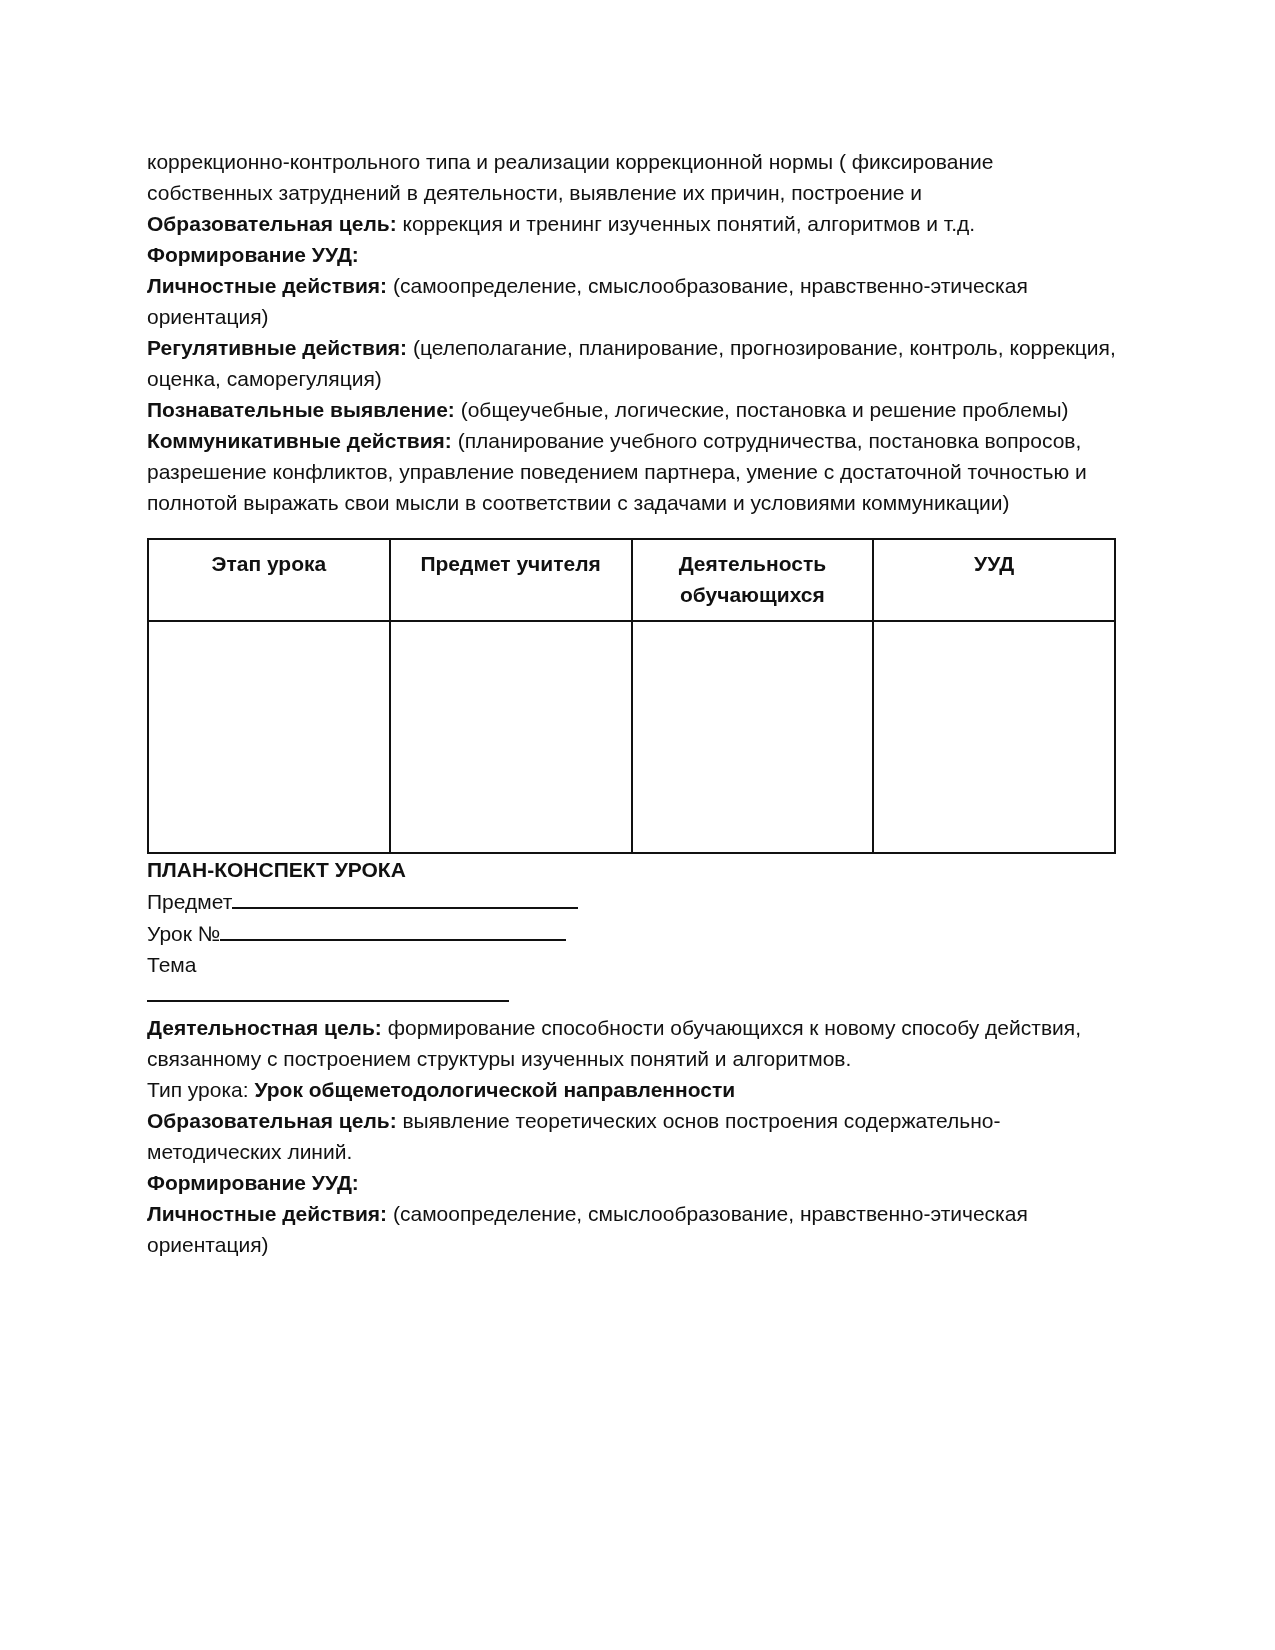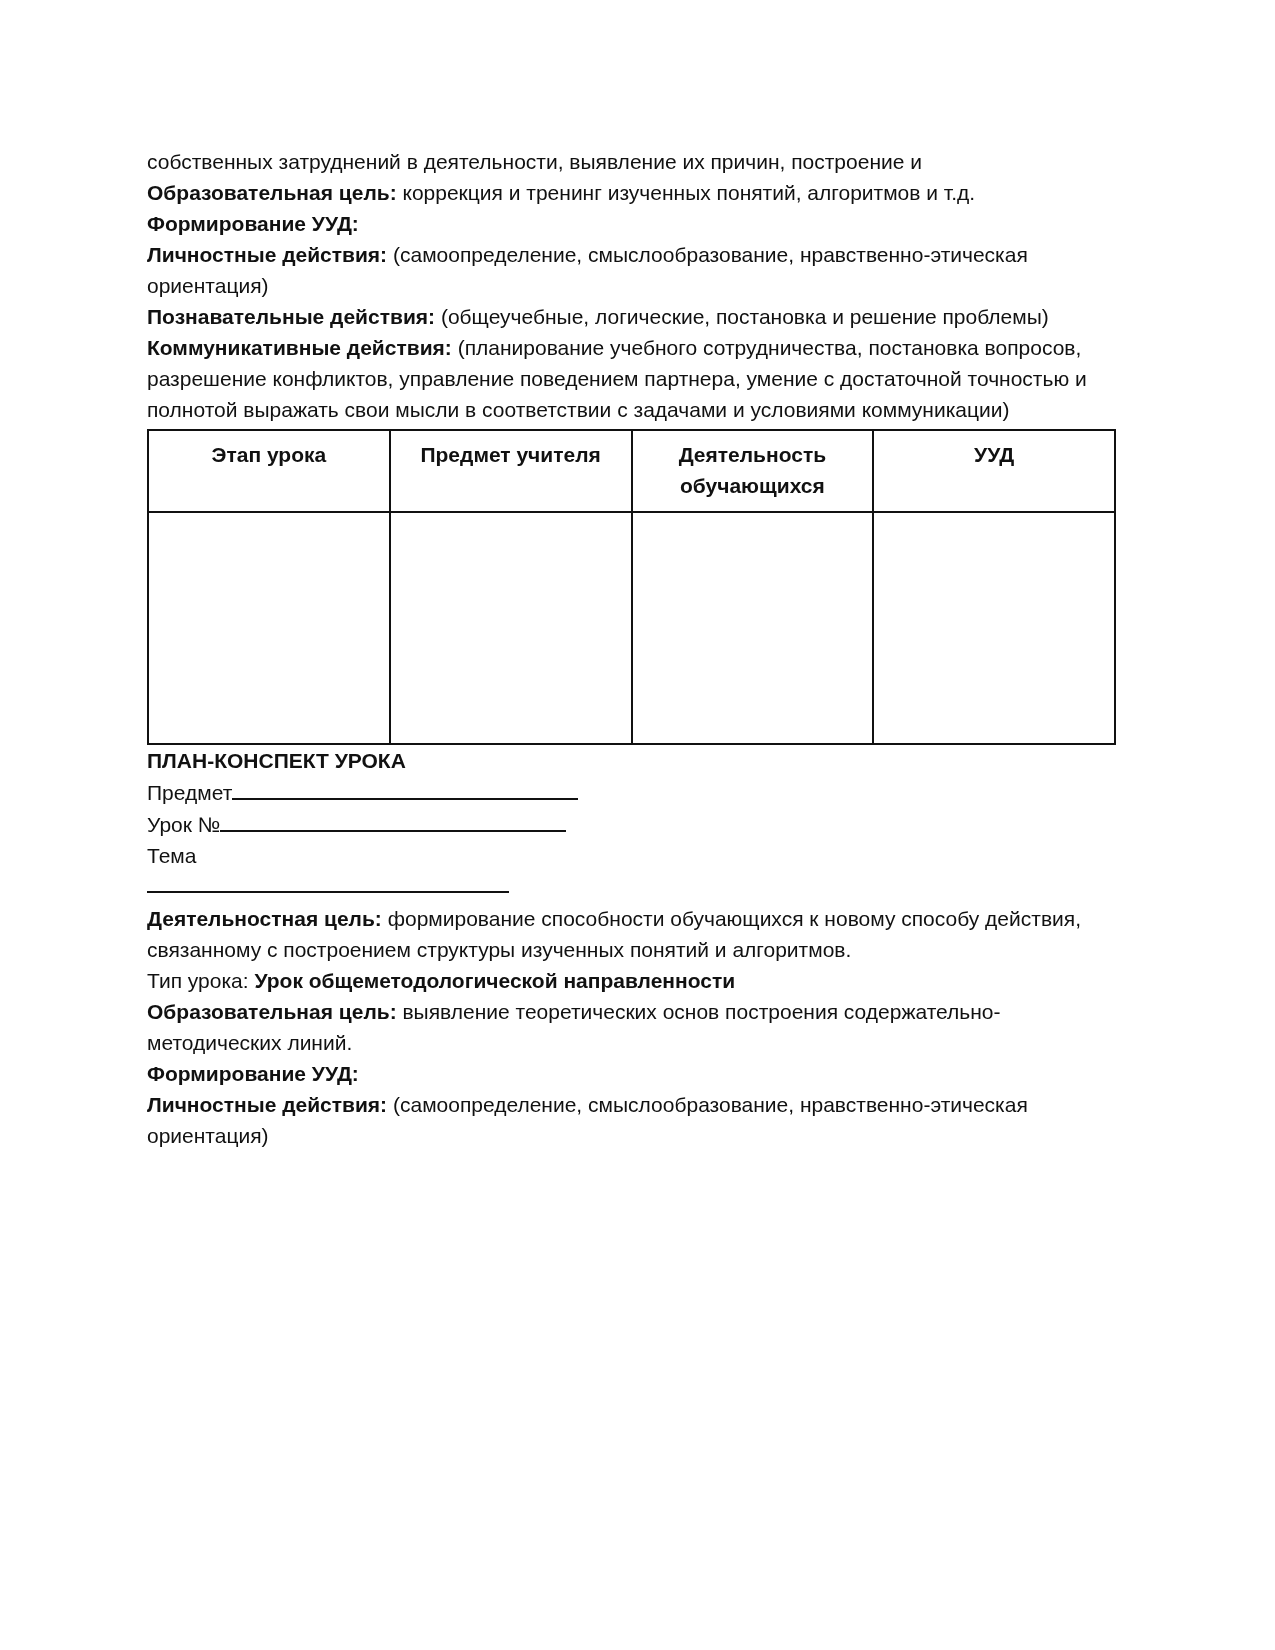--- a/index.html
+++ b/index.html
@@ -1,38 +1,40 @@
 <!DOCTYPE html>
 <html><head>
 <meta charset="utf-8">
 <style>
   html, body { margin: 0; padding: 0; background: #ffffff; }
   body { width: 1275px; height: 1650px; position: relative; overflow: hidden;
          font-family: "Liberation Sans", sans-serif; color: #111; }
   .page { position: absolute; left: 147px; top: 146px; width: 985px; font-size: 21px; line-height: 31px; }
   .page p { margin: 0; }
   b { font-weight: bold; }
-  table.plan { border-collapse: collapse; width: 969px; margin-top: 4px; }
+  table.plan { border-collapse: collapse; width: 969px; margin-top: 20px; }
   table.plan th, table.plan td { border: 2px solid #111; width: 25%; vertical-align: top; text-align: center; }
   table.plan th { height: 82px; font-weight: bold; padding-top: 8px; box-sizing: border-box; line-height: 31px; }
   table.plan td { height: 228px; }
   .title { text-align: left; font-weight: bold; margin-top: 30px; margin-bottom: 38px; width: 969px; }
   .blank { display: inline-block; border-bottom: 2px solid #111; height: 22px; vertical-align: baseline; }
   .line-only { border-bottom: 2px solid #111; width: 362px; height: 20px; margin-bottom: 10px; }
 </style>
 </head>
 <body>
 
 <div class="page">
+  <p>коррекционно-контрольного типа и реализации коррекционной нормы ( фиксирование</p>
   <p>собственных затруднений в деятельности, выявление их причин, построение и</p>
 
   <p><b>Образовательная цель:</b><span> коррекция и тренинг изученных понятий, алгоритмов и т.д.</span></p>
   <p><b>Формирование УУД:</b></p>
   <p><b>Личностные действия:</b><span> (самоопределение, смыслообразование, нравственно-этическая ориентация)</span></p>
-  <p><b>Познавательные действия:</b><span> (общеучебные, логические, постановка и решение проблемы)</span></p>
+  <p><b>Регулятивные действия:</b><span> (целеполагание, планирование, прогнозирование, контроль, коррекция, оценка, саморегуляция)</span></p>
+  <p><b>Познавательные выявление:</b><span> (общеучебные, логические, постановка и решение проблемы)</span></p>
   <p><b>Коммуникативные действия:</b><span> (планирование учебного сотрудничества, постановка вопросов, разрешение конфликтов,  управление поведением партнера, умение с достаточной точностью и полнотой выражать свои мысли в соответствии с задачами и условиями коммуникации)</span></p>
 
   <table class="plan">
     <thead>
       <tr>
         <th>Этап урока</th>
         <th>Предмет учителя</th>
         <th>Деятельность обучающихся</th>
         <th>УУД</th>
       </tr>

